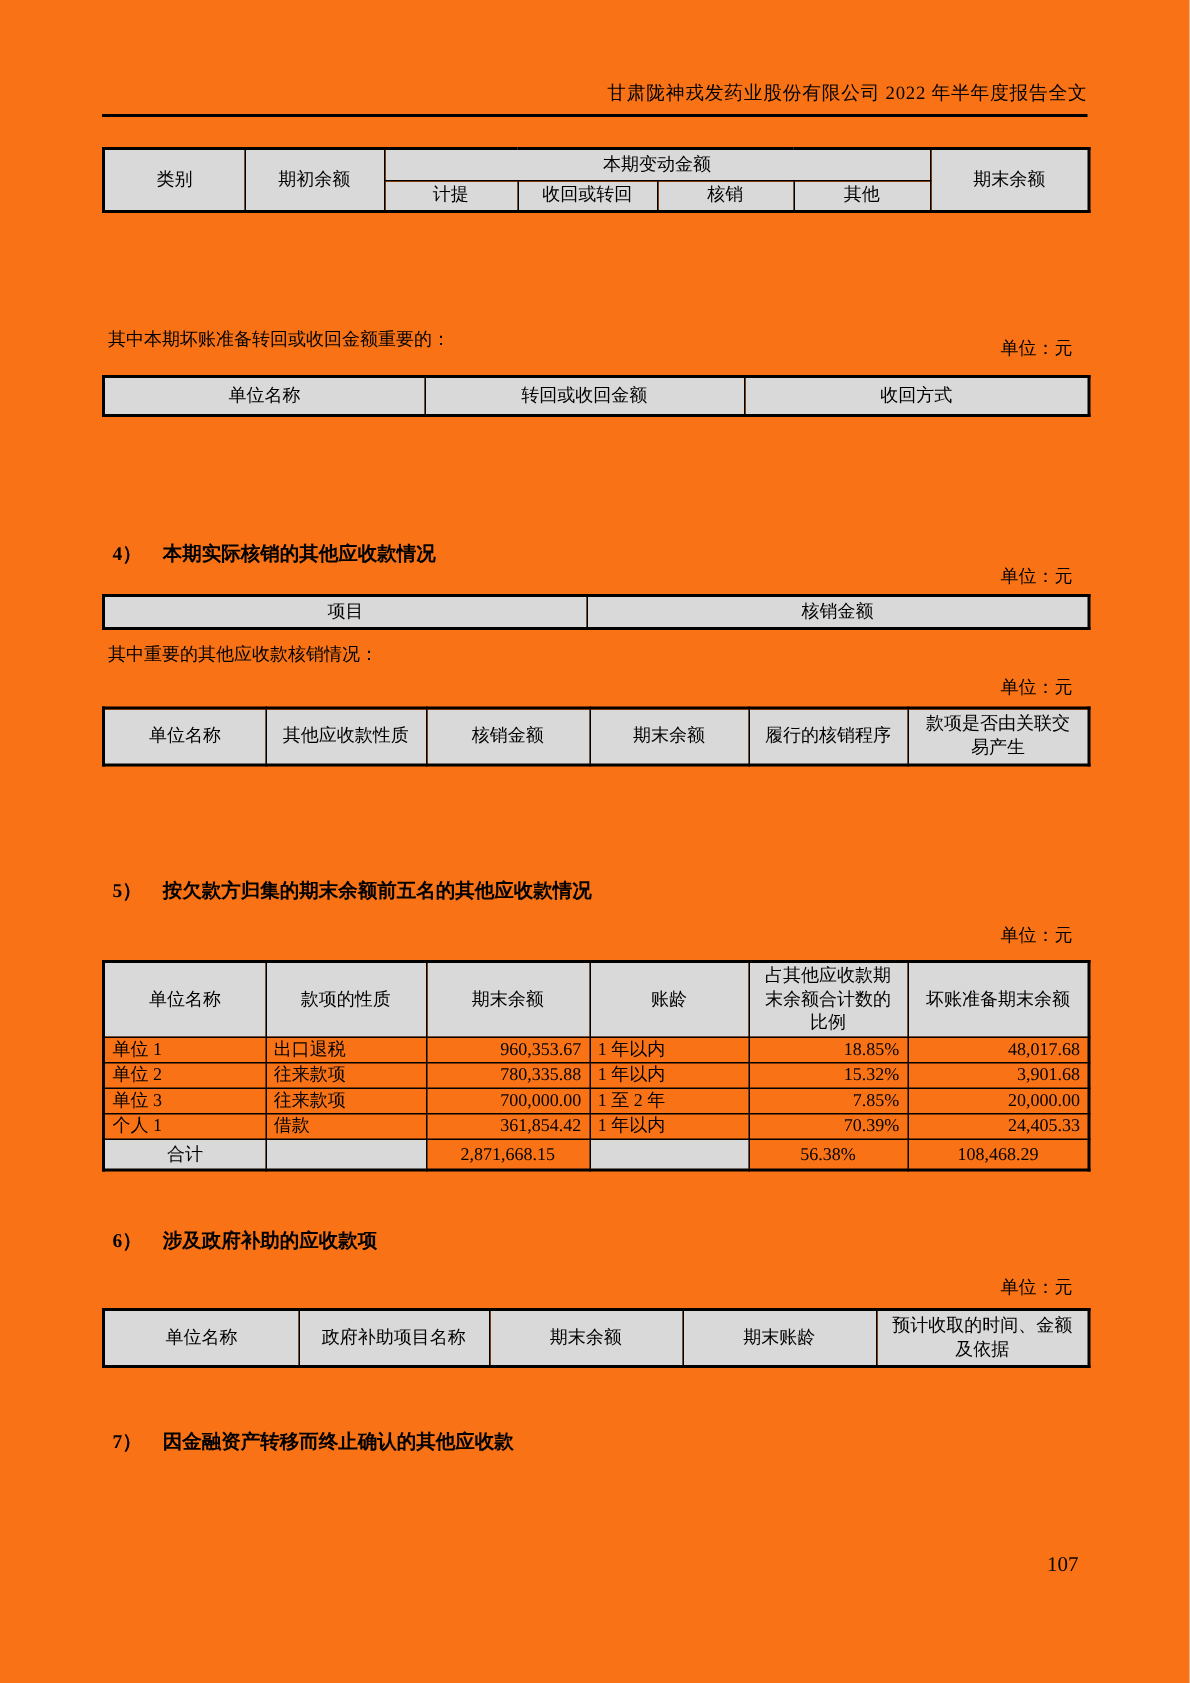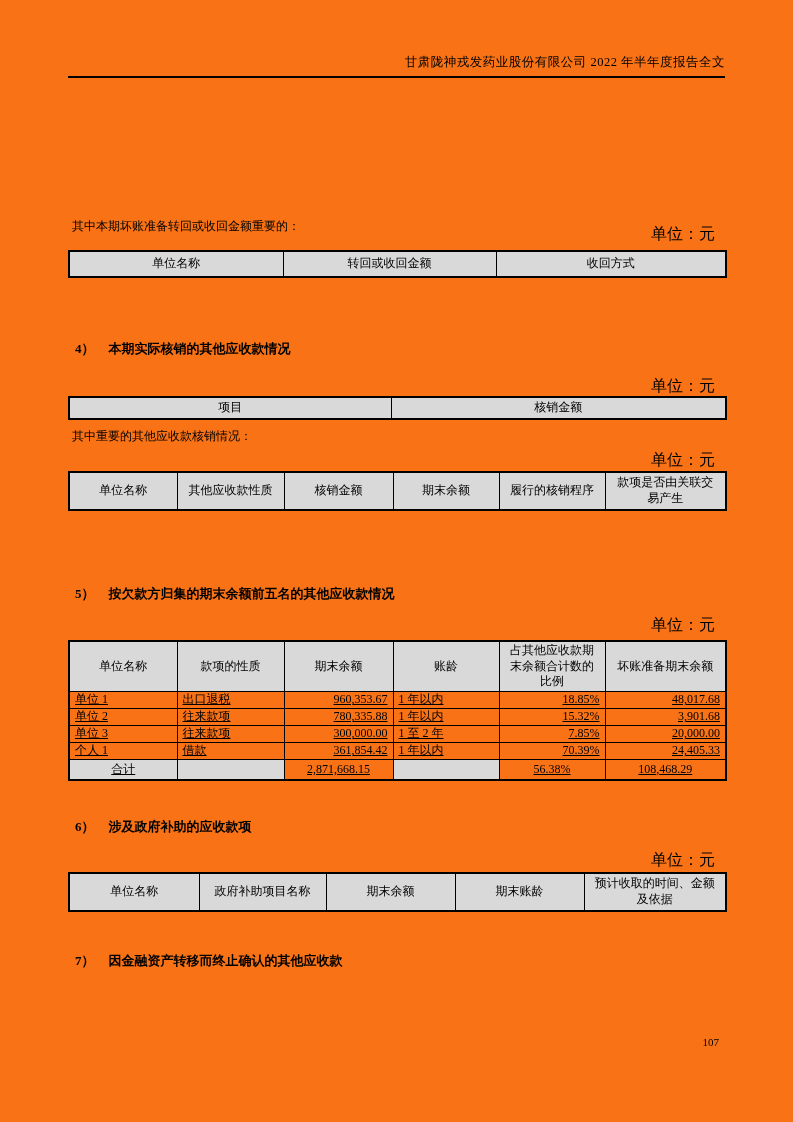--- a/index.html
+++ b/index.html
@@ -6,55 +6,82 @@
   .page {
     position:relative; width:793px; height:1122px; margin:0 auto;
     background:#f97316; color:#000;
     font-family:"Liberation Serif","DejaVu Serif",serif;
     overflow:hidden;
   }
   .abs { position:absolute; left:68px; width:657px; }
   .hdr-title { top:54px; text-align:right; font-size:12.5px; letter-spacing:0.5px; }
   .hdr-rule { top:76px; height:2px; background:#000; }
   .note { font-size:12px; }
-  .unit { font-size:16px; text-align:right; padding-right:10px; box-sizing:border-box; }
+  .unit { font-size:12px; text-align:right; padding-right:10px; box-sizing:border-box; }
   .heading { font-size:13px; font-weight:bold; left:75px; }
   .heading .num { margin-right:14px; }
-  .pageno { top:1036px; text-align:right; font-size:11px; padding-right:6px; box-sizing:border-box; }
+  .pageno { top:1036px; text-align:right; font-size:14px; padding-right:6px; box-sizing:border-box; }
 
   table.doc-table {
     border-collapse:collapse; table-layout:fixed; width:657px;
     border:2px solid #000;
   }
   .doc-table th, .doc-table td {
     border:1px solid #000; font-weight:normal; font-size:12px;
     padding:1px 6px; vertical-align:middle; overflow:hidden;
     line-height:1.3; box-sizing:border-box;
   }
   .hd { background:#d9d9d9; text-align:center; }
   .grey { background:#d9d9d9; }
   .al { text-align:left; }
   .ar { text-align:right; }
   .r21 { height:21px; }
   .r26 { height:26px; }
   .r22 { height:22px; }
   .r38 { height:38px; }
   .h50 { height:50px; }
-  .t5 td { height:17px; padding:0 5px; line-height:15px;text-decoration:underline; }
+  .t5 td { height:17px; padding:0 5px; line-height:15px; }
   .t5 td.total { height:21px;text-align:center; }
   .pad-wide { padding-left:16px; padding-right:16px; }
 </style>
 </head>
 <body>
 
 <div class="page">
 
   <div class="abs hdr-title">甘肃陇神戎发药业股份有限公司 2022 年半年度报告全文</div>
   <div class="abs hdr-rule"></div>
 
+  <div class="abs" style="top:98px">
+    <table class="doc-table">
+      <colgroup>
+          <col style="width:94px">
+          <col style="width:93px">
+          <col style="width:89px">
+          <col style="width:93px">
+          <col style="width:91px">
+          <col style="width:91px">
+          <col style="width:106px">
+        </colgroup>
+      <tbody>
+        <tr class="r21">
+          <th class="hd" rowspan="2">类别</th>
+          <th class="hd" rowspan="2">期初余额</th>
+          <th class="hd" colspan="4">本期变动金额</th>
+          <th class="hd" rowspan="2">期末余额</th>
+        </tr>
+        <tr class="r21">
+          <th class="hd">计提</th>
+          <th class="hd">收回或转回</th>
+          <th class="hd">核销</th>
+          <th class="hd">其他</th>
+        </tr>
+      </tbody>
+    </table>
+  </div>
 
   <div class="abs note" style="top:218px;left:72px">其中本期坏账准备转回或收回金额重要的：</div>
   <div class="abs unit" style="top:224px">单位：元</div>
 
   <div class="abs" style="top:250px">
     <table class="doc-table">
       <colgroup>
           <col style="width:214px">
           <col style="width:213px">
           <col style="width:230px">
@@ -62,21 +89,21 @@
       <tbody>
         <tr class="r26">
           <th class="hd">单位名称</th>
           <th class="hd">转回或收回金额</th>
           <th class="hd">收回方式</th>
         </tr>
       </tbody>
     </table>
   </div>
 
-  <div class="abs heading" style="top:340px">
+  <div class="abs heading" style="top:360px">
     <span class="num">4）</span><span>本期实际核销的其他应收款情况</span>
   </div>
 
   <div class="abs unit" style="top:376px">单位：元</div>
 
   <div class="abs" style="top:396px">
     <table class="doc-table">
       <colgroup>
           <col style="width:322px">
           <col style="width:335px">
@@ -154,21 +181,21 @@
           <td class="al">单位 2</td>
           <td class="al">往来款项</td>
           <td class="ar">780,335.88</td>
           <td class="al">1 年以内</td>
           <td class="ar">15.32%</td>
           <td class="ar">3,901.68</td>
         </tr>
         <tr>
           <td class="al">单位 3</td>
           <td class="al">往来款项</td>
-          <td class="ar">300,000.00</td>
+          <td class="ar">700,000.00</td>
           <td class="al">1 至 2 年</td>
           <td class="ar">7.85%</td>
           <td class="ar">20,000.00</td>
         </tr>
         <tr>
           <td class="al">个人 1</td>
           <td class="al">借款</td>
           <td class="ar">361,854.42</td>
           <td class="al">1 年以内</td>
           <td class="ar">70.39%</td>

